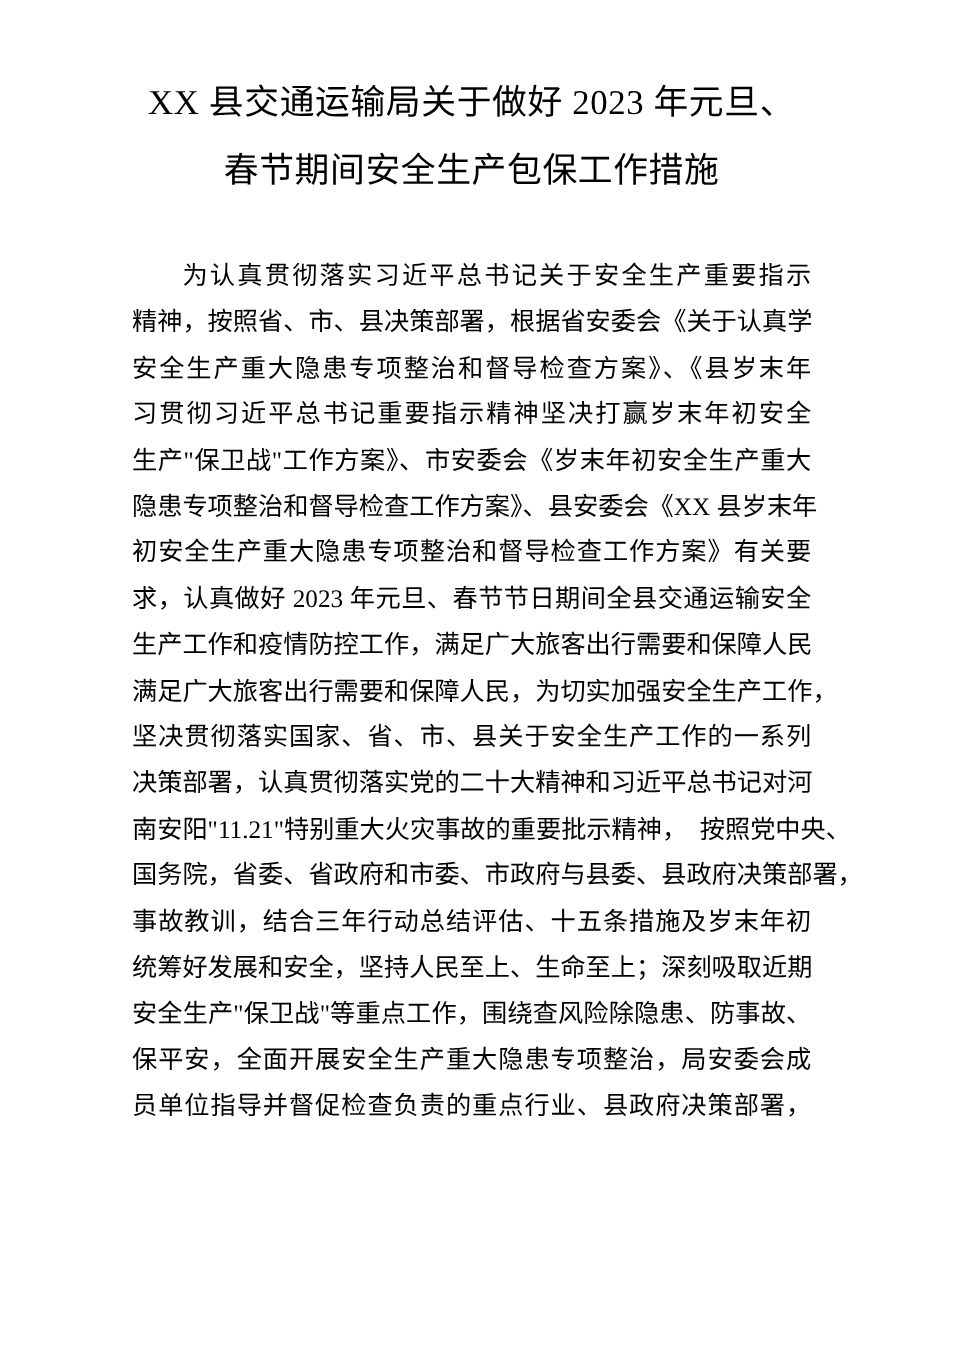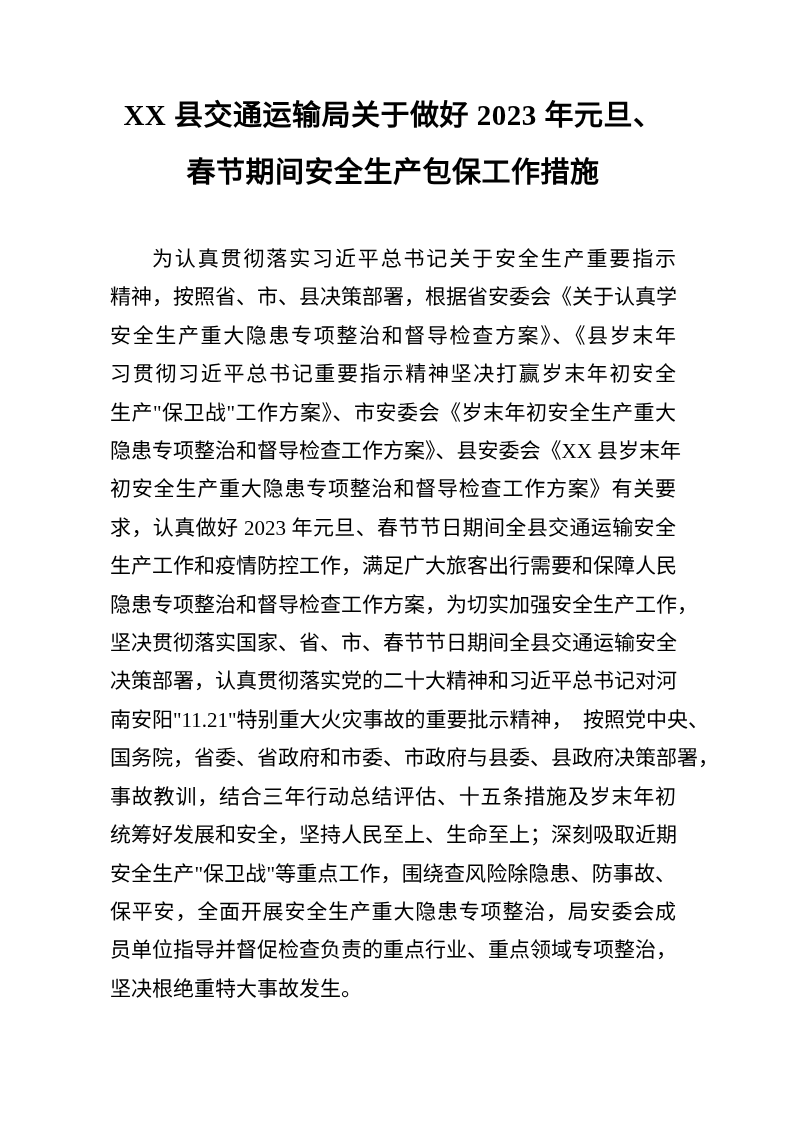--- a/index.html
+++ b/index.html
@@ -14,24 +14,24 @@
     box-sizing: border-box;
     margin: 0 auto;
     background: #ffffff;
     color: #000000;
     font-family: "Liberation Serif", "DejaVu Serif", serif;
     padding: 0 118px 0 110px;
     overflow: hidden;
   }
   .doc-title {
     margin: 0;
-    padding-top: 87px;
+    padding-top: 58px;
     text-align: center;
     font-size: 29px;
-    font-weight: bold;
+    font-weight: normal;
     line-height: 57px;
     letter-spacing: 0.5px;
     white-space: nowrap;
   }
   .doc-title .title-line {
     display: block;
   }
   .doc-body {
     margin-top: 39px;
     font-size: 21px;
@@ -61,25 +61,24 @@
   <div class="doc-body">
       <div class="body-line">为认真贯彻落实习近平总书记关于安全生产重要指示</div>
       <div class="body-line">精神，按照省、市、县决策部署，根据省安委会《关于认真学</div>
       <div class="body-line">安全生产重大隐患专项整治和督导检查方案》、《县岁末年</div>
       <div class="body-line">习贯彻习近平总书记重要指示精神坚决打赢岁末年初安全</div>
       <div class="body-line">生产"保卫战"工作方案》、市安委会《岁末年初安全生产重大</div>
       <div class="body-line">隐患专项整治和督导检查工作方案》、县安委会《XX 县岁末年</div>
       <div class="body-line">初安全生产重大隐患专项整治和督导检查工作方案》有关要</div>
       <div class="body-line">求，认真做好 2023 年元旦、春节节日期间全县交通运输安全</div>
       <div class="body-line">生产工作和疫情防控工作，满足广大旅客出行需要和保障人民</div>
-      <div class="body-line">隐患专项整治和督导检查工作方案，为切实加强安全生产工作，</div>
-      <div class="body-line">坚决贯彻落实国家、省、市、春节节日期间全县交通运输安全</div>
+      <div class="body-line">满足广大旅客出行需要和保障人民，为切实加强安全生产工作，</div>
+      <div class="body-line">坚决贯彻落实国家、省、市、县关于安全生产工作的一系列</div>
       <div class="body-line">决策部署，认真贯彻落实党的二十大精神和习近平总书记对河</div>
       <div class="body-line">南安阳"11.21"特别重大火灾事故的重要批示精神，　按照党中央、</div>
       <div class="body-line">国务院，省委、省政府和市委、市政府与县委、县政府决策部署，</div>
       <div class="body-line">事故教训，结合三年行动总结评估、十五条措施及岁末年初</div>
       <div class="body-line">统筹好发展和安全，坚持人民至上、生命至上；深刻吸取近期</div>
       <div class="body-line">安全生产"保卫战"等重点工作，围绕查风险除隐患、防事故、</div>
       <div class="body-line">保平安，全面开展安全生产重大隐患专项整治，局安委会成</div>
-      <div class="body-line">员单位指导并督促检查负责的重点行业、重点领域专项整治，</div>
-      <div class="body-line last">坚决根绝重特大事故发生。</div>
+      <div class="body-line">员单位指导并督促检查负责的重点行业、县政府决策部署，</div>
     </div>
 </div>
 
 </body></html>

